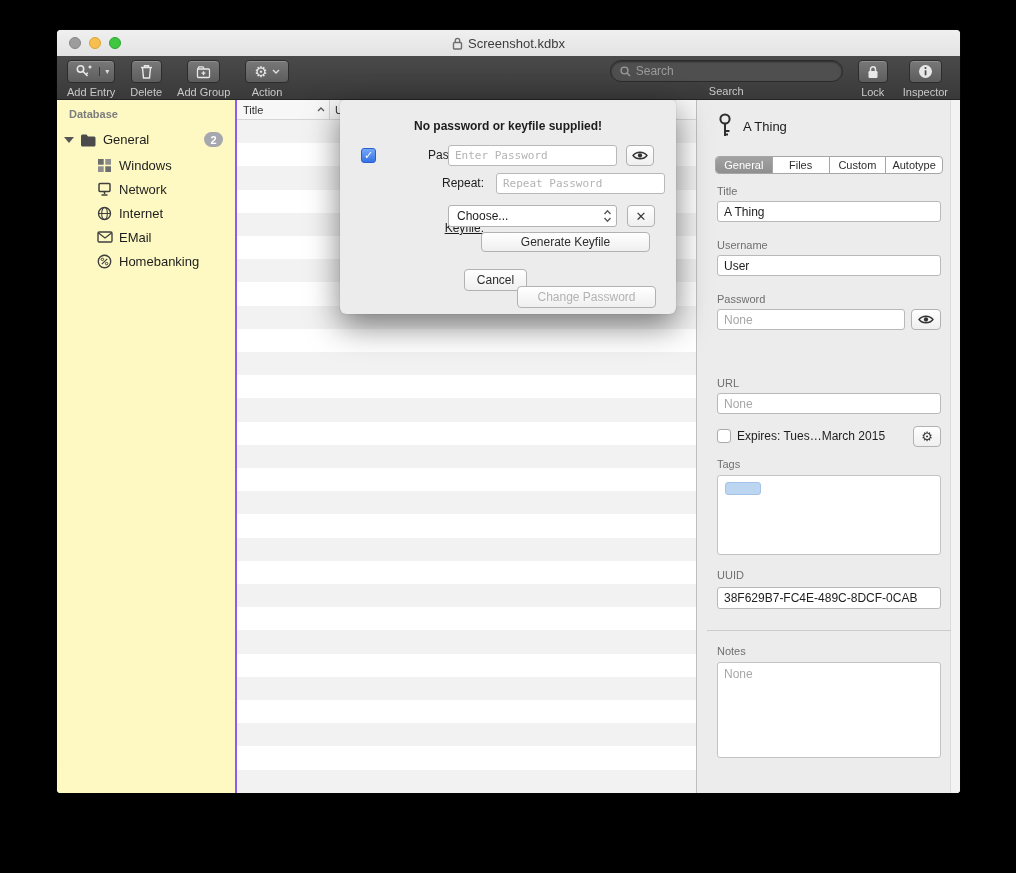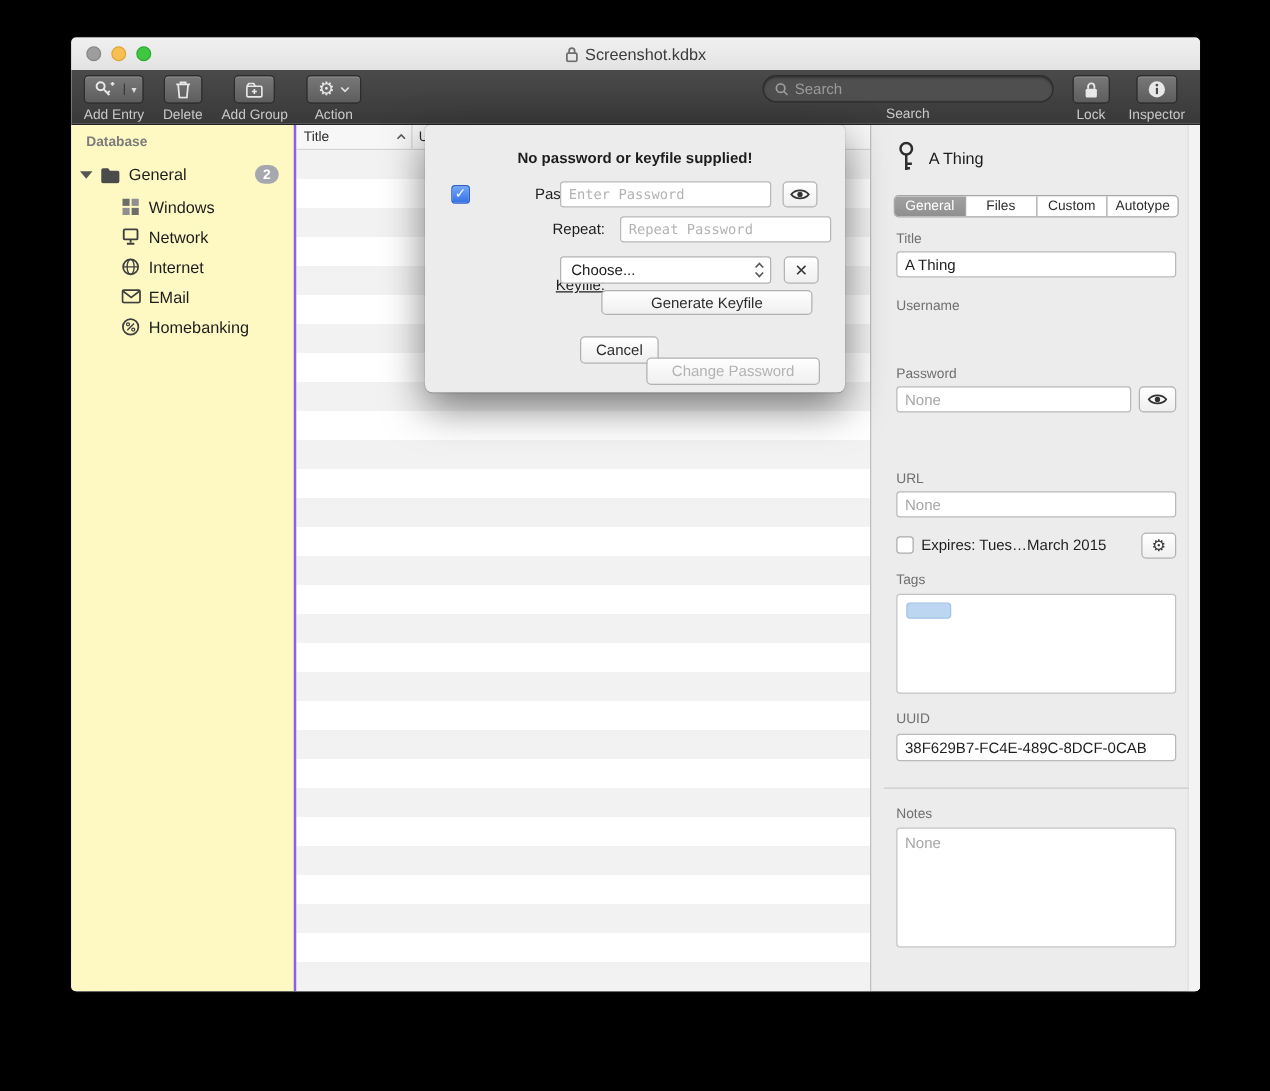--- a/index.html
+++ b/index.html
@@ -342,20 +342,21 @@
         <div class="tab selected">General</div>
         <div class="tab">Files</div>
         <div class="tab">Custom</div>
         <div class="tab">Autotype</div>
       </div>
 
       <div class="ilabel" style="top:85px;">Title</div>
       <input class="ifield" style="top: 101px;" value="A Thing">
 
       <div class="ilabel" style="top:139px;">Username</div>
+      <input class="ifield" style="top: 155px;" value="User">
 
       <div class="ilabel" style="top:193px;">Password</div>
       <input class="ifield short" style="top: 209px;" placeholder="None">
       <div class="sq-btn" style="left:214px; top:209px; width:30px; height:21px;">
         <svg width="16" height="11" viewBox="0 0 24 16">
           <path d="M1.5 8 C6.5 1.5 17.5 1.5 22.5 8 C17.5 14.5 6.5 14.5 1.5 8 Z" fill="none" stroke="#333" stroke-width="2"></path>
           <circle cx="12" cy="8" r="3.2" fill="#333"></circle>
         </svg>
       </div>
 

